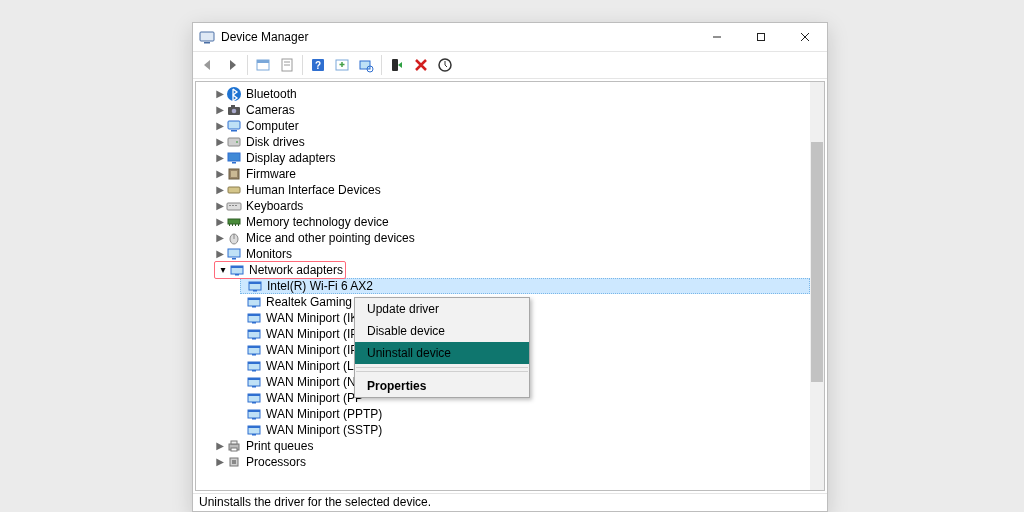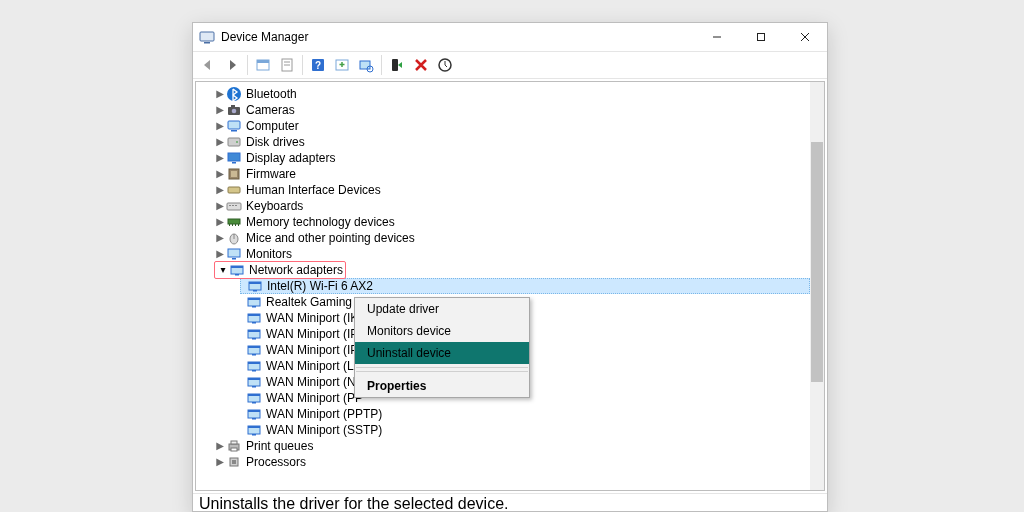--- a/index.html
+++ b/index.html
@@ -132,21 +132,21 @@
     padding:4px 12px;
     white-space:nowrap;
   }
   .ctxmenu .mi.hover{background:#0f766e;}
   .ctxmenu .sep{height:1px;background:#d0d0d0;margin:3px 1px;}
   .ctxmenu .mi.bold{font-weight:700;}
   .statusline{
     height:18px;
     border-top:1px solid #e5e5e5;
     padding:1px 6px;
-    font-size:16px;
+    font-size:12px;
   }
 </style>
 </head>
 <body>
 
 <div class="window">
 
   <div class="titlebar">
     <span class="appicon">
       <svg viewBox="0 0 16 16">
@@ -327,21 +327,21 @@
           <span class="arrow">▶</span>
           <span class="ico">
             <svg viewBox="0 0 16 16">
               <rect x="2" y="5" width="12" height="5" fill="#4a8c3a" stroke="#2f5f26"></rect>
               <rect x="3" y="10" width="1" height="2" fill="#2f5f26"></rect>
               <rect x="6" y="10" width="1" height="2" fill="#2f5f26"></rect>
               <rect x="9" y="10" width="1" height="2" fill="#2f5f26"></rect>
               <rect x="12" y="10" width="1" height="2" fill="#2f5f26"></rect>
             </svg>
           </span>
-          <span>Memory technology devices</span>
+          <span>Memory technology device</span>
         </div>
         <div class="row">
           <span class="arrow">▶</span>
           <span class="ico">
             <svg viewBox="0 0 16 16">
               <ellipse cx="8" cy="9" rx="4" ry="5" fill="#ddd" stroke="#888"></ellipse>
               <line x1="8" y1="4" x2="8" y2="9" stroke="#888"></line>
             </svg>
           </span>
           <span>Mice and other pointing devices</span>
@@ -498,18 +498,18 @@
     </div>
   </div>
 
   <div class="statusline">
     <span>Uninstalls the driver for the selected device.</span>
   </div>
 </div>
 
 <div class="ctxmenu" id="ctx">
     <div class="mi">Update driver</div>
-    <div class="mi">Monitors device</div>
+    <div class="mi">Disable device</div>
     <div class="mi hover">Uninstall device</div>
     <div class="sep"></div>
     <div class="sep"></div>
     <div class="mi bold">Properties</div>
   </div>
 
 </body></html>

